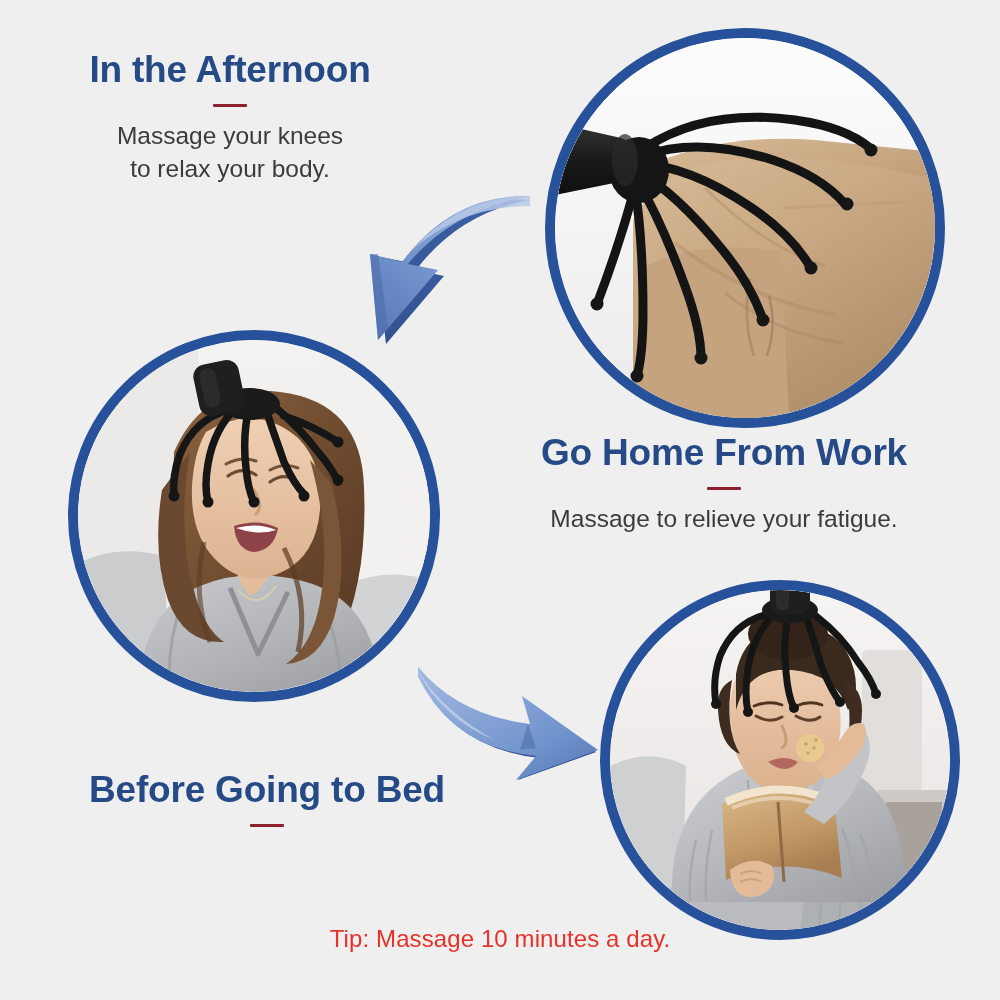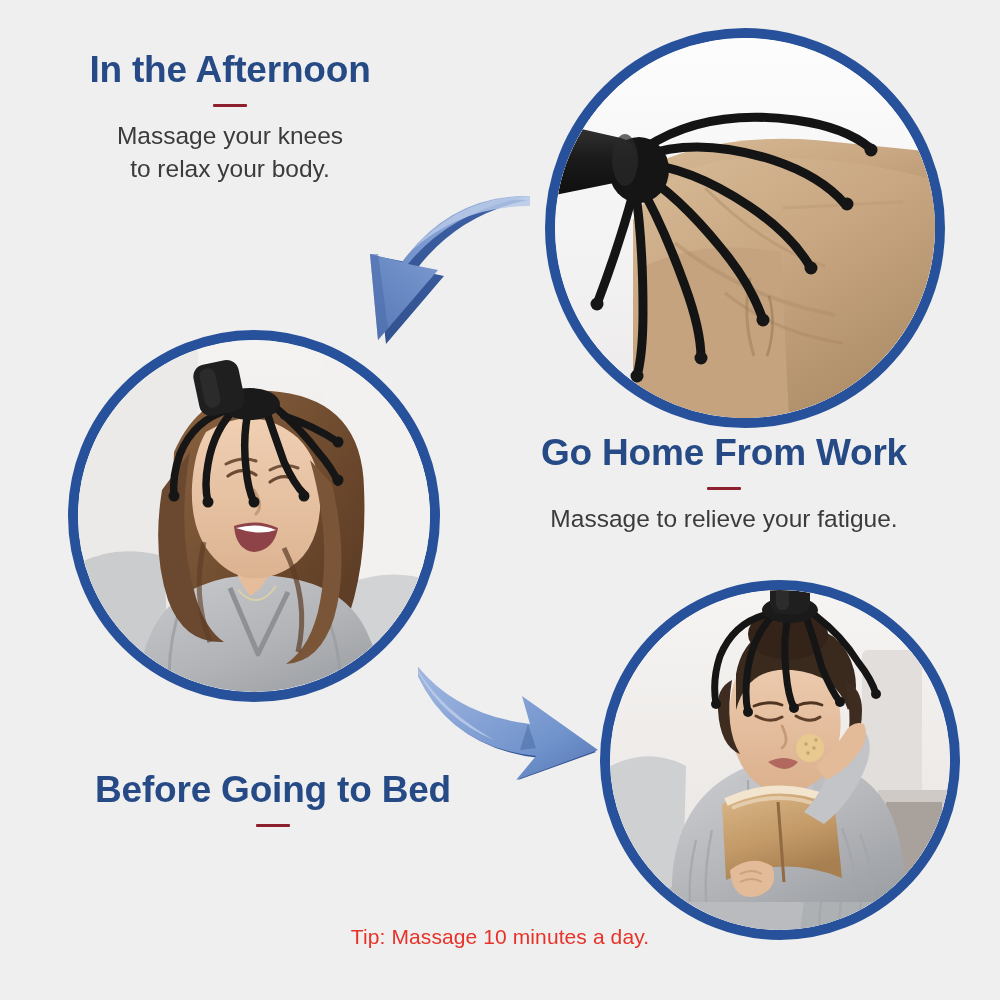--- a/index.html
+++ b/index.html
@@ -47,29 +47,29 @@
   .subtext {
     font-size: 24.5px;
     color: #3b3b3b;
     line-height: 1.34;
     white-space: pre-line;
     font-weight: normal;
   }
 
   .tb-afternoon { left: 0px;  top: 50px;  width: 460px; text-align: center; }
   .tb-gohome    { left: 494px; top: 433px; width: 460px; text-align: center; }
-  .tb-bed       { left: 38px;  top: 770px; width: 470px; text-align: center; }
+  .tb-bed       { left: 32px;  top: 770px; width: 470px; text-align: center; }
 
   .tip {
     position: absolute;
     left: 0; right: 0;
     top: 925px;
     text-align: center;
     color: #e63228;
-    font-size: 21px;
+    font-size: 24px;
     letter-spacing: 0.1px;
   }
 
   
   .photo-circle {
     position: absolute;
     border-radius: 50%;
     border: 10px solid #27529b;
     overflow: hidden;
     background: #ffffff;

